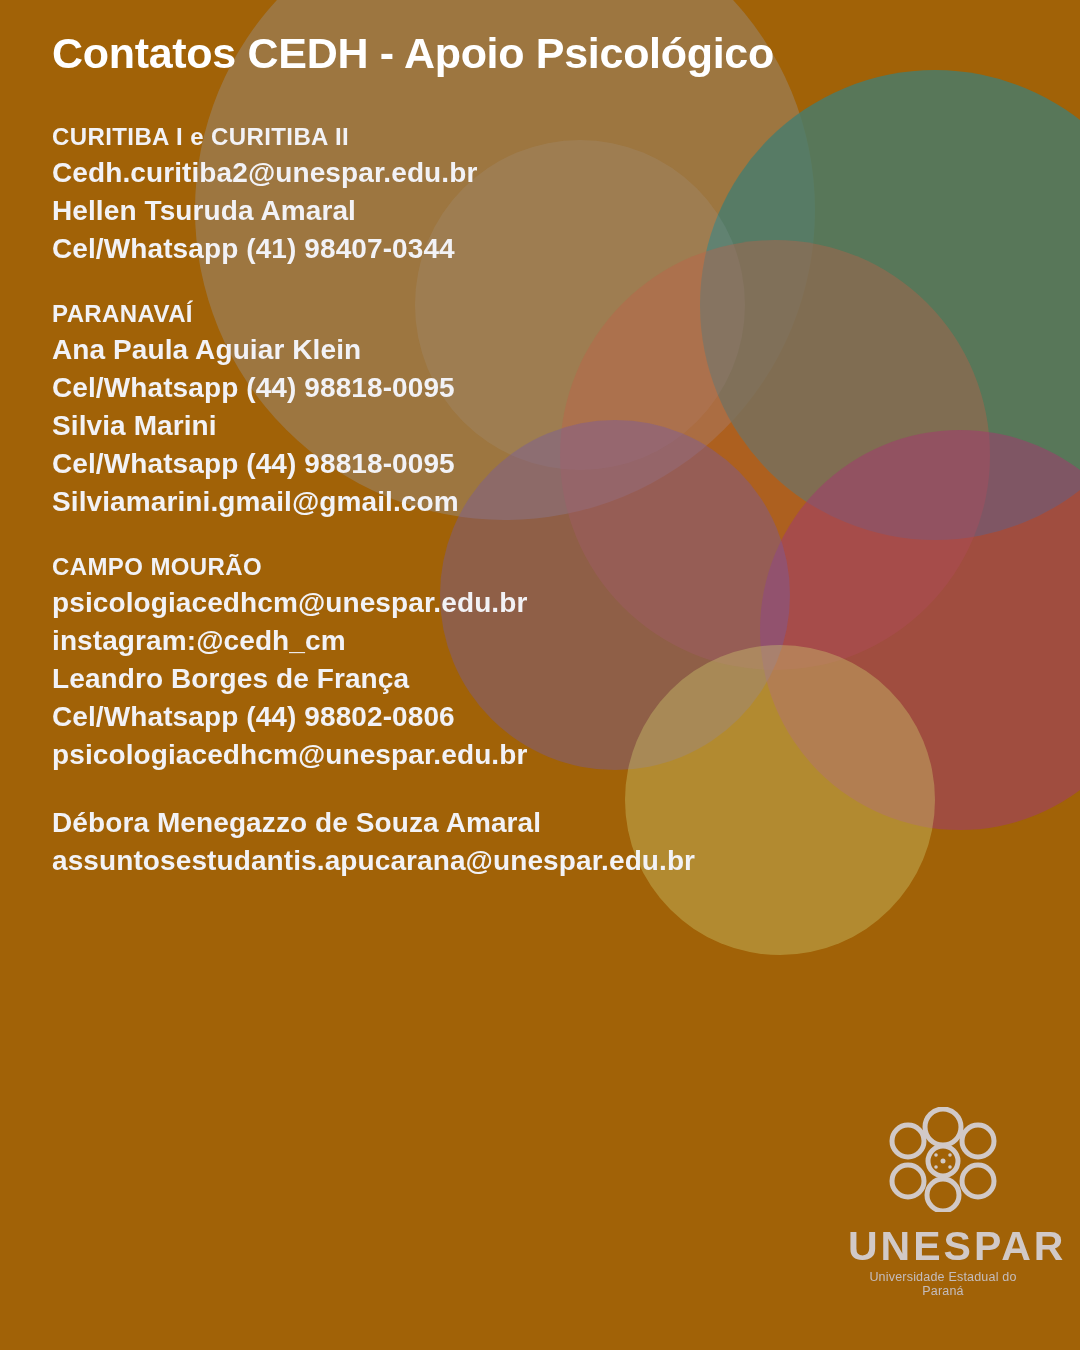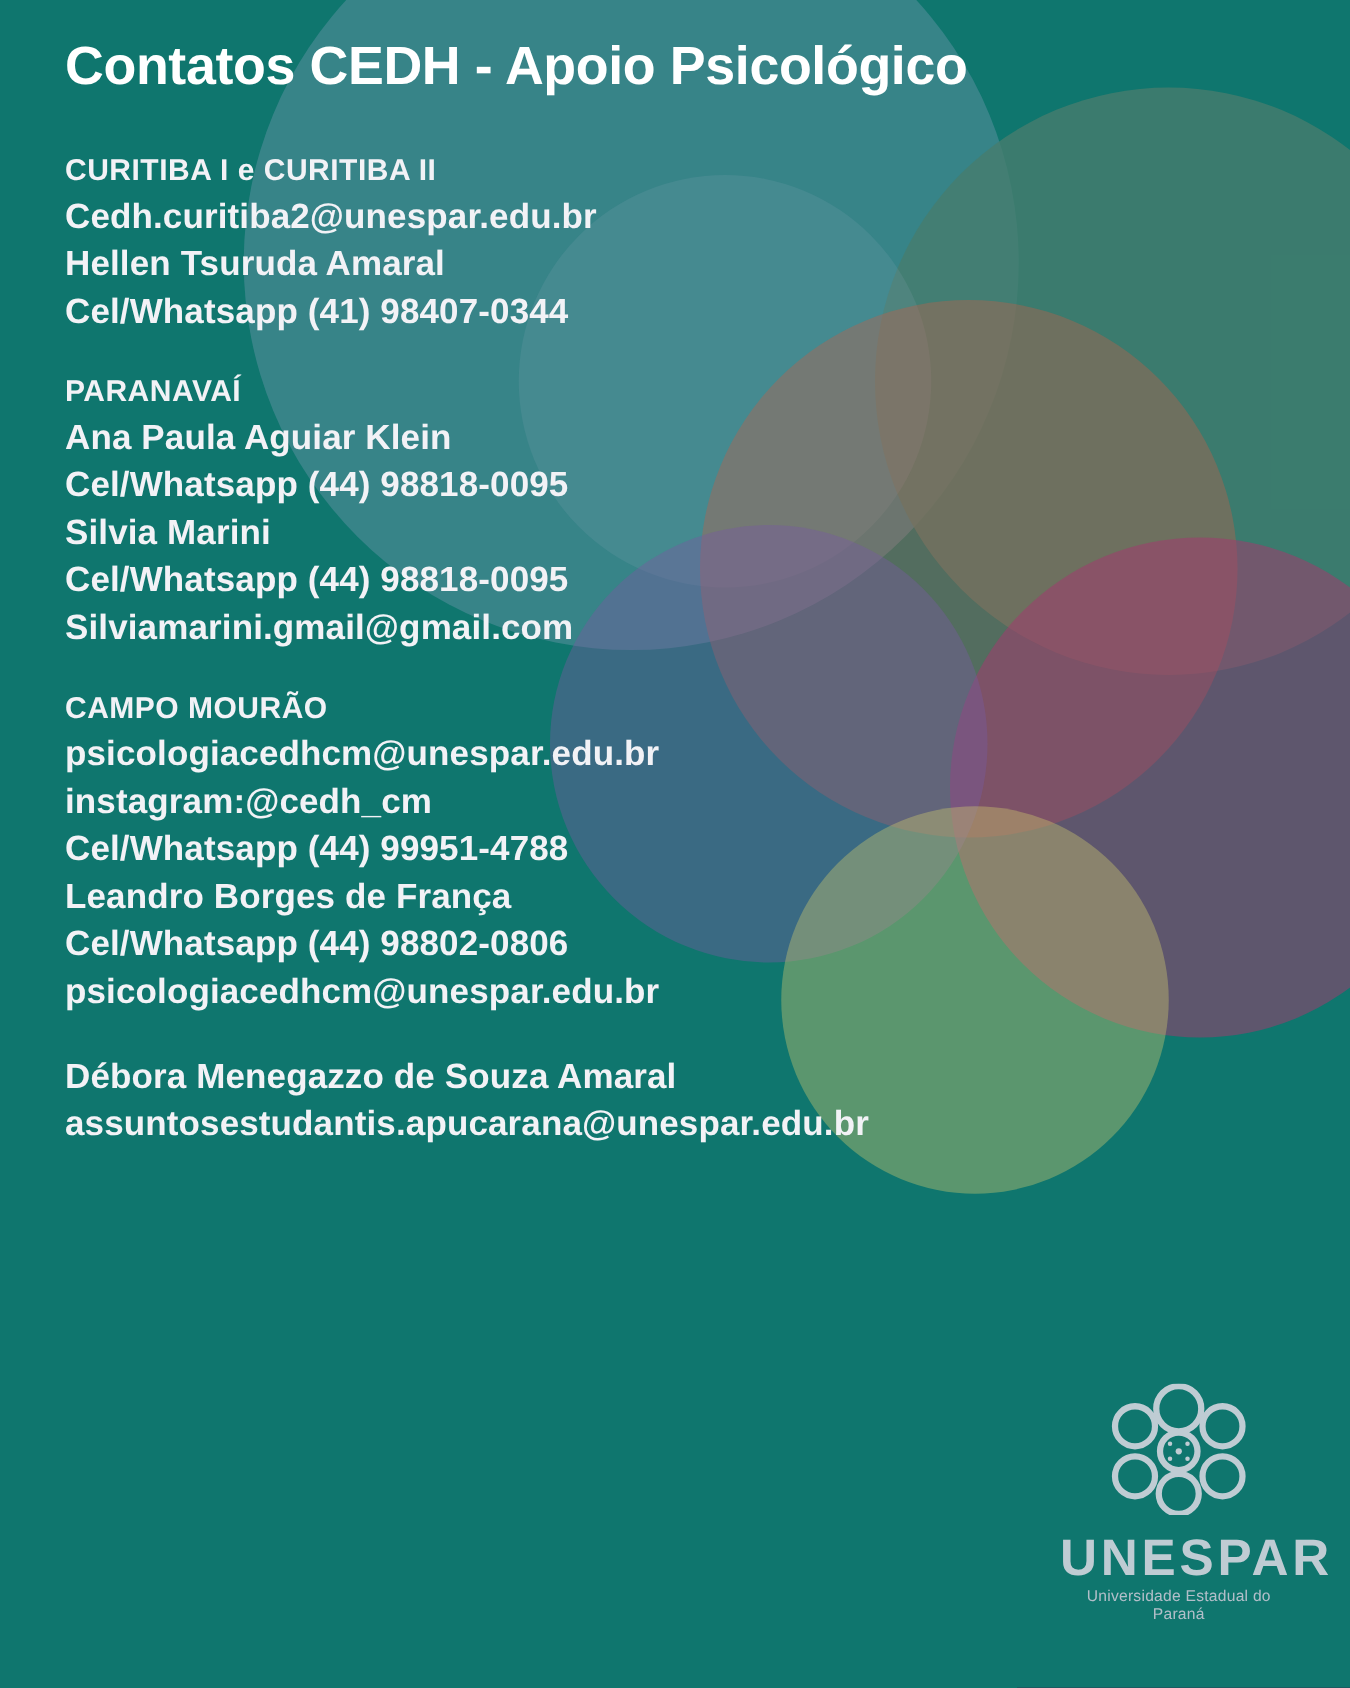--- a/index.html
+++ b/index.html
@@ -10,21 +10,21 @@
     width: 1080px;
     height: 1350px;
     background: #353550;
     font-family: "Liberation Sans", sans-serif;
     overflow: hidden;
   }
   #poster {
     position: relative;
     width: 1080px;
     height: 1350px;
-    background: #0f766e;
+    background: #a16207;
     overflow: hidden;
   }
   
   .circles {
     position: absolute;
     inset: 0;
     overflow: hidden;
     pointer-events: none;
   }
   .circle {
@@ -163,21 +163,20 @@
       <div class="line">Silvia Marini</div>
       <div class="line">Cel/Whatsapp (44) 98818-0095</div>
       <div class="line">Silviamarini.gmail@gmail.com</div>
     </div>
 
 
     <div class="block">
       <div class="block-title">CAMPO MOURÃO</div>
       <div class="line">psicologiacedhcm@unespar.edu.br</div>
       <div class="line">instagram:@cedh_cm</div>
-      <div class="line">Cel/Whatsapp (44) 99951-4788</div>
       <div class="line">Leandro Borges de França</div>
       <div class="line">Cel/Whatsapp (44) 98802-0806</div>
       <div class="line">psicologiacedhcm@unespar.edu.br</div>
     </div>
 
     <div class="block">
       <div class="line">Débora Menegazzo de Souza Amaral</div>
       <div class="line">assuntosestudantis.apucarana@unespar.edu.br</div>
     </div>
 

